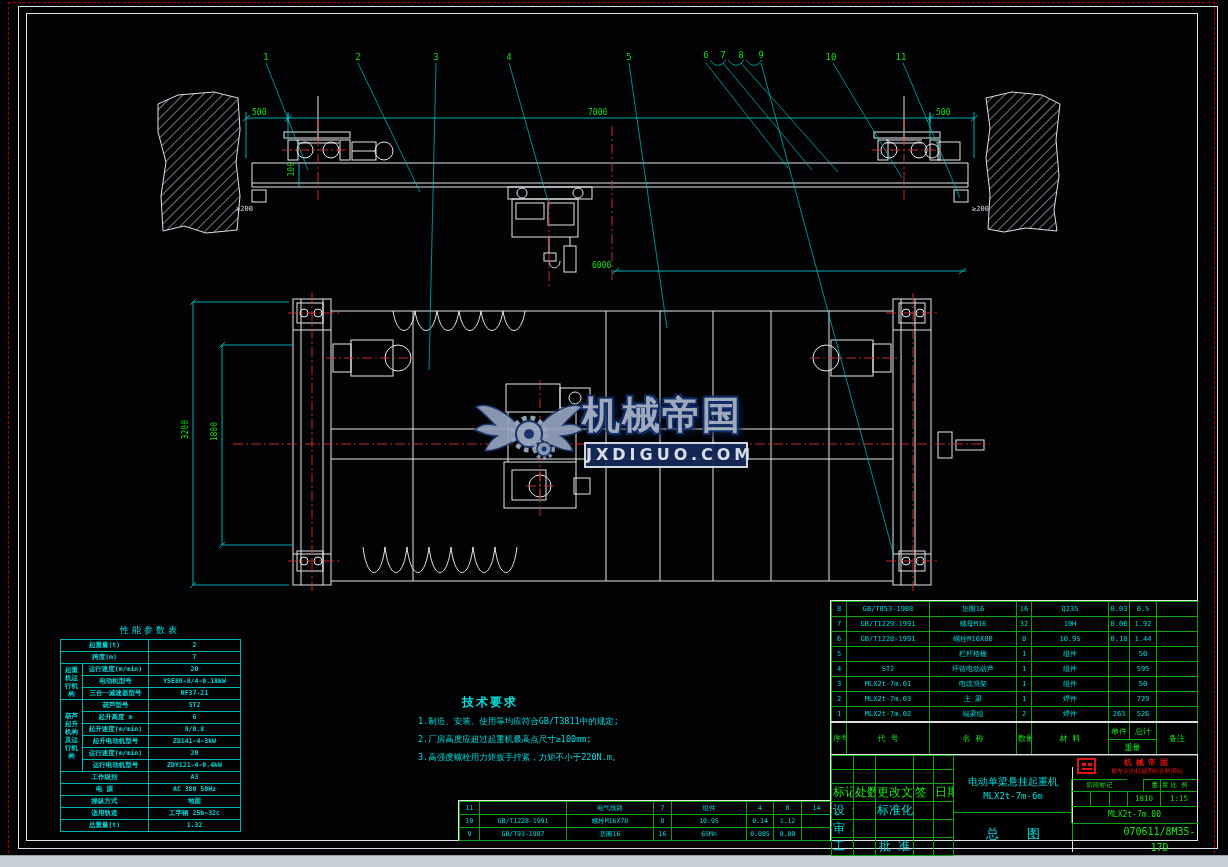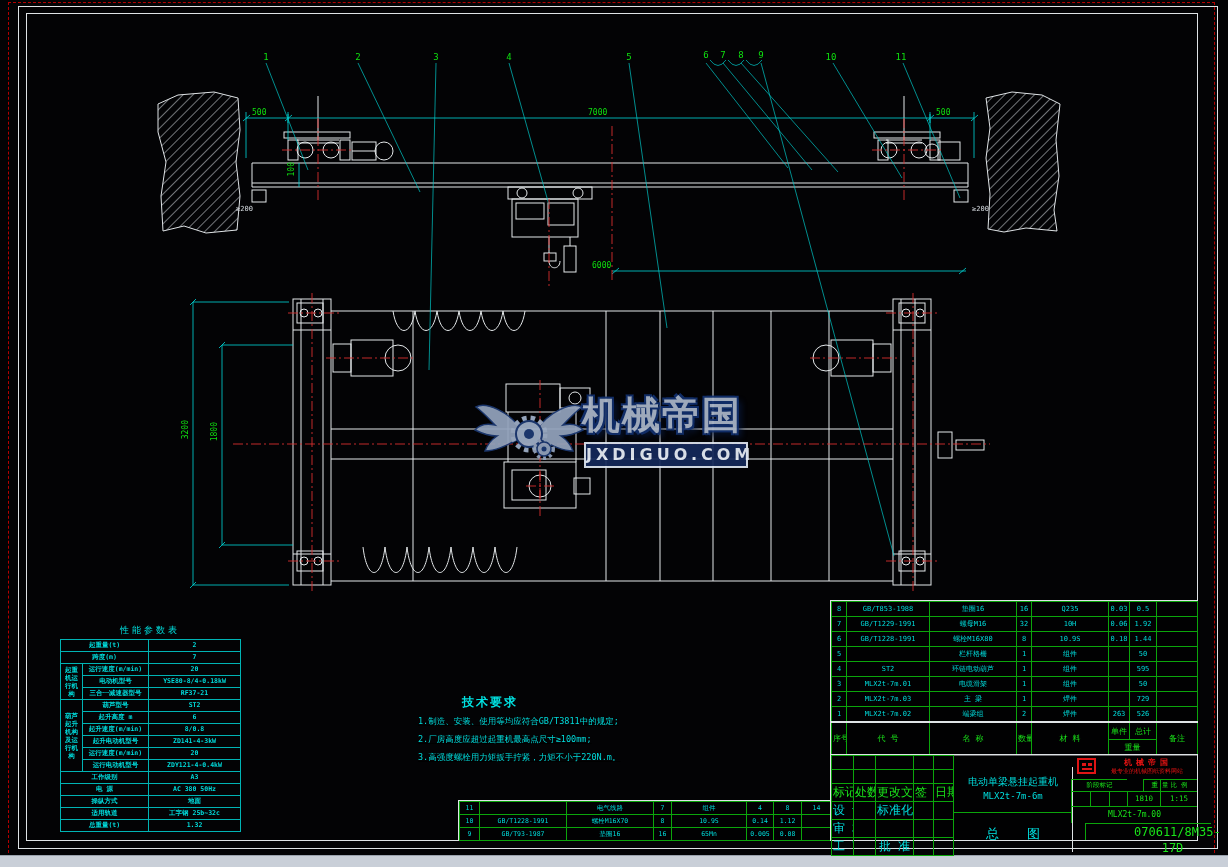--- a/index.html
+++ b/index.html
@@ -530,17 +530,17 @@
       </div>
       <div class="cell" style="left:0;top:24px;width:56px;height:12px;font-size:6.5px;line-height:11px;">阶段标记</div>
       <div class="cell" style="left:72px;top:24px;width:33px;height:12px;font-size:6.5px;line-height:11px;">重 量</div>
       <div class="cell" style="left:89px;top:24px;width:37px;height:12px;font-size:6.5px;line-height:11px;">比 例</div>
       <div class="cell" style="left:0;top:36px;width:19px;height:15px;"></div>
       <div class="cell" style="left:19px;top:36px;width:19px;height:15px;"></div>
       <div class="cell" style="left:38px;top:36px;width:18px;height:15px;"></div>
       <div class="cell" style="left:56px;top:36px;width:33px;height:15px;font-size:7.5px;line-height:14px;">1810</div>
       <div class="cell" style="left:89px;top:36px;width:37px;height:15px;font-size:7.5px;line-height:14px;">1:15</div>
       <div class="cell" style="left:0;top:51px;width:126px;height:17px;font-size:8px;line-height:16px;">MLX2t-7m.00</div>
-      <div class="cell" style="left:14px;top:68px;width:126px;height:17px;font-size:12px;line-height:16px;padding-left:48px;">070611/8M35-17D</div>
+      <div class="cell" style="left:1px;top:68px;width:126px;height:17px;font-size:10px;line-height:16px;padding-left:48px;">070611/8M35-17D</div>
     </div>
   </div>
 
 </div>
 
 </body></html>

